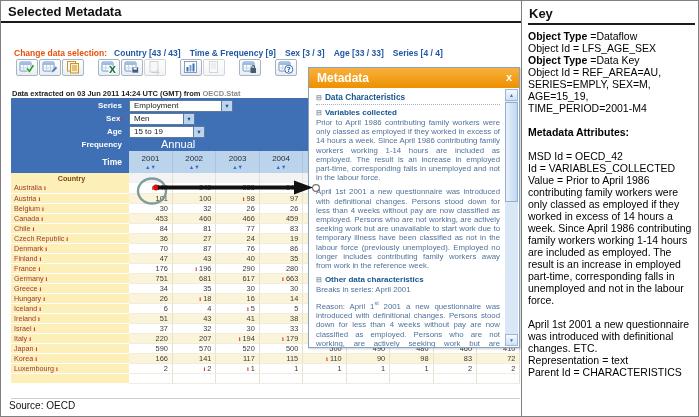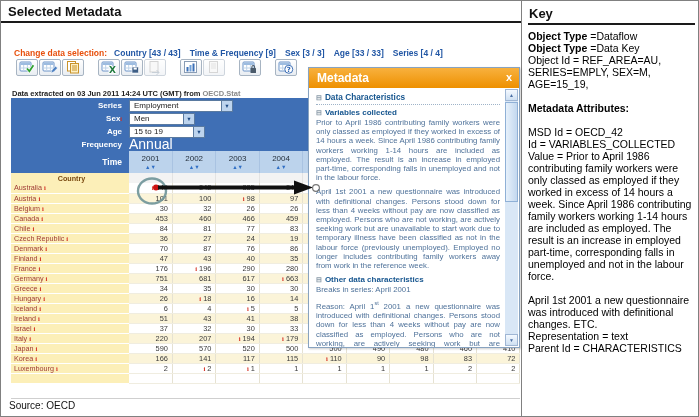--- a/index.html
+++ b/index.html
@@ -22,21 +22,21 @@
 .extract { position:absolute; left:11px; top:88px; font-size:7.5px; font-weight:bold; color:#222; }
 .extract .src { color:#8a8a8a; }
 .filters { position:absolute; left:10px; top:97px; width:509px; height:53px; background:#3f6fb5; padding-top:1px; }
 .frow { display:flex; align-items:center; height:13px; }
 .frow.freq { height:12px; }
 .flabel { width:118px; text-align:right; padding-right:7px; color:#fff; font-size:8px; font-weight:bold; }
 .flabel .fl { font-size:6px; }
 .dd { display:flex; height:12px; background:#fff; border:1px solid #5a7aa0; }
 .dd .val { font-size:8px; color:#222; padding:0 4px; line-height:10px; white-space:nowrap; }
 .dd .arr { width:11px; background:#bdd4ee; border-left:1px solid #5a7aa0; color:#1d4a85; font-size:5.5px; text-align:center; line-height:10px; }
-.fval { color:#fff; font-size:14px; }
+.fval { color:#fff; font-size:11px;margin-left:32px; }
 .tablewrap { position:absolute; left:10px; top:150px; width:509px; height:247px; overflow:hidden; }
 table.dt { border-collapse:collapse; table-layout:fixed; width:509px; }
 table.dt col.c0 { width:118px; }
 table.dt col.cy { width:43.45px; }
 tr.yr th { background:#bcd3ec; height:22px; font-size:8px; color:#25303c; font-weight:normal; vertical-align:top; padding-top:3px; border-right:1px solid #a9c3e2; }
 tr.yr th .sort { display:block; font-size:5.5px; color:#2f6ec4; margin-top:1px; }
 tr.yr th.timecell { background:#3f6fb5; color:#fff; font-weight:bold; font-size:8.5px; text-align:right; padding:0 7px 0 0; vertical-align:middle; border-right:none;margin-top:8px; }
 tr.ch th { background:#fcefb8; color:#7a4a10; font-size:7.2px; text-align:center; padding-left:3px; font-weight:bold; height:10px; line-height:9px; }
 tr.ch td { background:#f3f3f3; border-right:1px solid #e3e3e3; height:10px; }
 tbody td { height:10px; line-height:9px; }
@@ -525,24 +525,26 @@
       <line x1="157" y1="186.5" x2="296" y2="186.5" stroke="#111" stroke-width="4.2"></line>
       <polygon points="293,179.5 312,186.5 293,193.5" fill="#111"></polygon>
       <circle cx="315" cy="187" r="3.4" fill="none" stroke="#777" stroke-width="1.2"></circle>
     </svg>
   </div>
 
   <div class="right">
     <div class="ptitle">Key</div>
     <div class="keylines" id="keylines">
         <div><b>Object Type</b> =Dataflow</div>
+        <div>Object Id = LFS_AGE_SEX</div>
         <div><b>Object Type</b> =Data Key</div>
         <div>Object Id = REF_AREA=AU,</div>
         <div>SERIES=EMPLY, SEX=M,</div>
         <div>AGE=15_19,</div>
+        <div>TIME_PERIOD=2001-M4</div>
         <div></div>
         <div><b>Metadata Attributes:</b></div>
         <div></div>
         <div>MSD Id = OECD_42</div>
         <div>Id = VARIABLES_COLLECTED</div>
         <div>Value = Prior to April 1986 contributing family workers were only classed as employed if they worked in excess of 14 hours a week. Since April 1986 contributing family workers working 1-14 hours are included as employed. The result is an increase in employed part-time, corresponding falls in unemployed and not in the labour force.</div>
         <div></div>
         <div>April 1st 2001 a new questionnaire was introduced with definitional changes. ETC.</div>
         <div>Representation = text</div>
         <div>Parent Id = CHARACTERISTICS</div>

